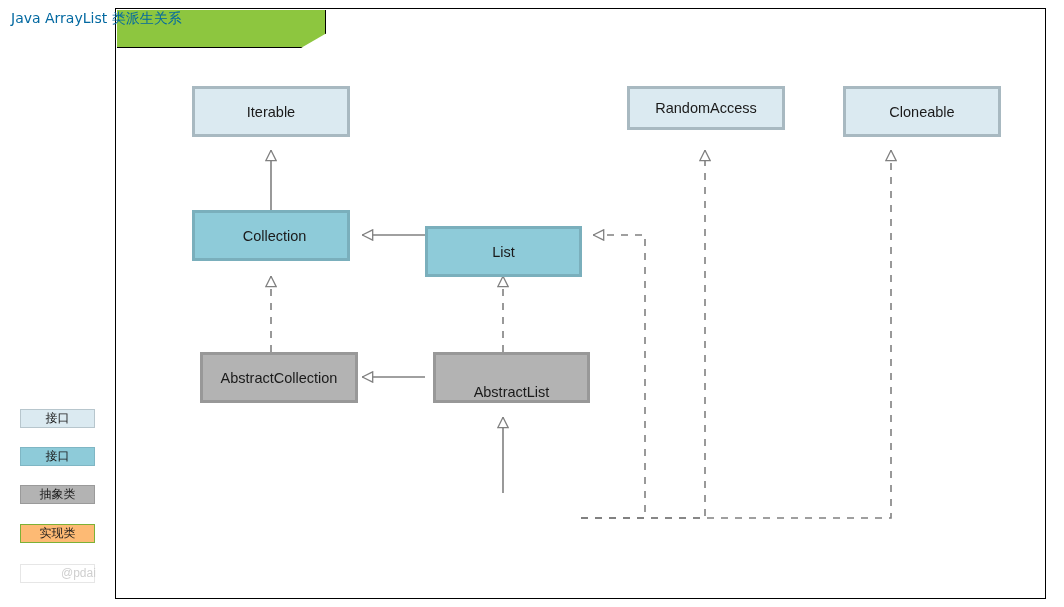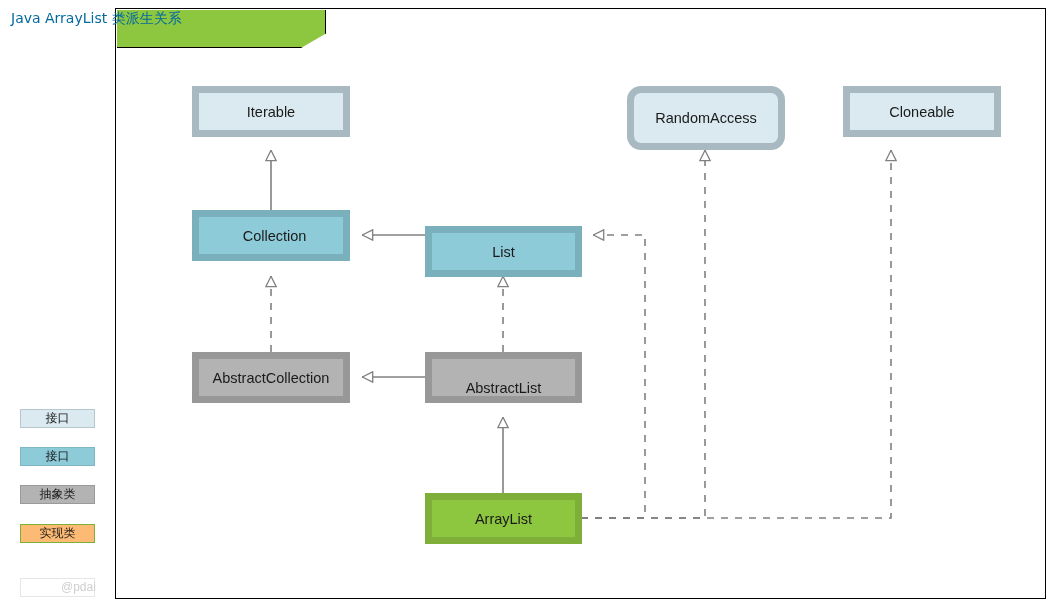--- a/index.html
+++ b/index.html
@@ -88,31 +88,31 @@
     font-size: 14px;
     color: #0369a1;
     font-family: "DejaVu Sans", "Liberation Sans", sans-serif;
     white-space: nowrap;
   }
 
   
   .node {
     position: absolute;
     box-sizing: border-box;
-    border: 7px solid #8b5cf6;
+    border: 3px solid #8b5cf6;
     display: flex;
     align-items: center;
     justify-content: center;
     font-size: 14.5px;
     color: #1a1a1a;
     white-space: nowrap;
   }
   .node.iface-light { background: #dbeaf1; border-color: #a8b9c1; }
   .node.iface-dark  { background: #8ecbd9; border-color: #7aafbc; }
-  .node.abstract    { background: #b3b3b3; border-color: #989898; }
+  .node.abstract    { background: #b3b3b3; border-color: #989898; margin-left: 8px; }
   .node.concrete    { background: #8dc63f; border-color: #7fae39; }
 
   
   .edges {
     position: absolute;
     left: 0; top: 0;
     width: 1064px;
     height: 607px;
     pointer-events: none;
   }
@@ -128,21 +128,21 @@
     </div>
     <div class="legend-item iface-dark" style="top:447px;">
       <span>接口</span>
     </div>
     <div class="legend-item abstract" style="top:485px;">
       <span>抽象类</span>
     </div>
     <div class="legend-item concrete" style="top:524px;">
       <span>实现类</span>
     </div>
-    <div class="legend-item watermark" style="top:578px;padding-left:40px;">
+    <div class="legend-item watermark" style="top:564px;padding-left:40px;">
       <span>@pdai</span>
     </div>
   </div>
 
   <div class="canvas"></div>
 
   <div class="title-tab"></div>
   <div class="title-tab-label">Java ArrayList 类派生关系</div>
 
   <svg class="edges" width="1064" height="607" viewBox="0 0 1064 607">
@@ -171,21 +171,21 @@
       <path d="M 581 518 L 705 518 L 705 150" stroke-dasharray="7 7" marker-end="url(#tri)"></path>
 
       <path d="M 581 518 L 891 518 L 891 150" stroke-dasharray="7 7" marker-end="url(#tri)"></path>
     </g>
   </svg>
 
   <div class="node iface-light" style="left:192px; top:86px; width:158px; height:51px;">
     <span>Iterable</span>
   </div>
 
-  <div class="node iface-light" style="left:627px; top:86px; width:158px; height:64px;border-radius:14px;">
+  <div class="node iface-light" style="left:627px; top:86px; width:158px; height:44px;">
     <span>RandomAccess</span>
   </div>
 
   <div class="node iface-light" style="left:813px; top:86px; width:158px; height:51px;margin-left:30px;">
     <span>Cloneable</span>
   </div>
 
   <div class="node iface-dark" style="left:192px; top:210px; width:158px; height:51px;padding-left:7px;">
     <span>Collection</span>
   </div>
@@ -195,17 +195,14 @@
   </div>
 
   <div class="node abstract" style="left:192px; top:352px; width:158px; height:51px;">
     <span>AbstractCollection</span>
   </div>
 
   <div class="node abstract" style="left:425px; top:352px; width:157px; height:51px;align-items:flex-end;">
     <span>AbstractList</span>
   </div>
 
-  <div class="node concrete" style="left:425px; top:493px; width:157px; height:51px;">
-    <span>ArrayList</span>
-  </div>
 
 </div>
 
 </body></html>

